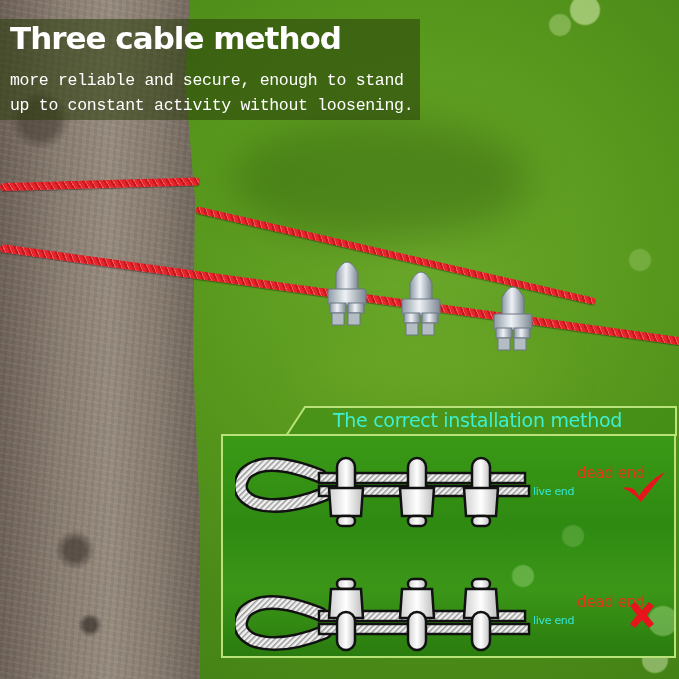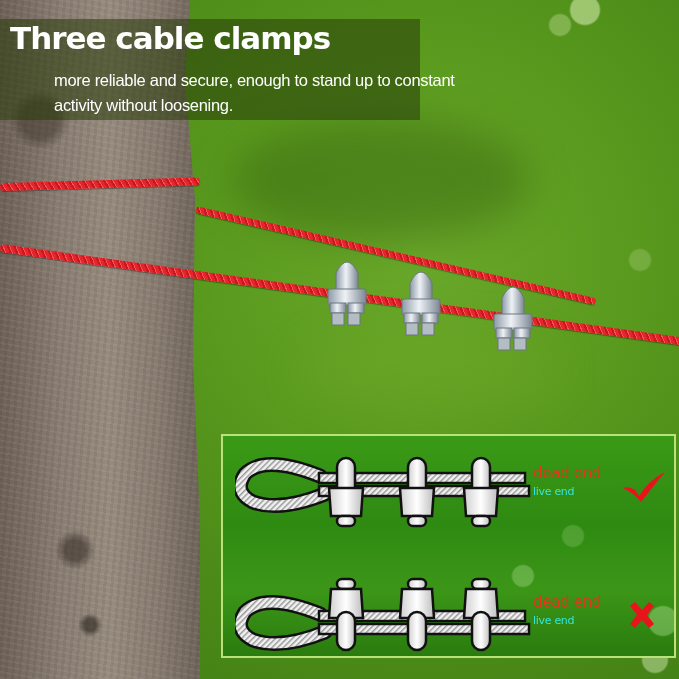--- a/index.html
+++ b/index.html
@@ -22,33 +22,33 @@
       repeating-linear-gradient(10deg, rgba(255,255,255,.05) 0 2px, transparent 2px 6px),
       linear-gradient(90deg,#6e6258 0%,#8a7e72 30%,#978b7e 55%,#877b6f 80%,#6f645a 100%);
     clip-path: polygon(0 0, 190px 0, 185px 80px, 195px 200px, 193px 360px, 200px 520px, 203px 679px, 0 679px);
   }
   .cable{position:absolute;height:8px;border-radius:4px;
     background:repeating-linear-gradient(60deg,#e8242a 0 3px,#c41a1f 3px 5px,#f0545a 5px 6px);
     box-shadow:0 1px 1px rgba(0,0,0,.35);transform-origin:0 50%;}
   .clamp{position:absolute;width:42px;height:90px;}
   .headline-box{position:absolute;left:0;top:19px;width:420px;height:101px;background:rgba(40,60,10,.55);}
   .headline{position:absolute;left:10px;top:20px;font-family:"DejaVu Sans",sans-serif;font-weight:bold;font-size:31px;color:#fff;letter-spacing:-1px;}
-  .subline{position:absolute;left:10px;top:68px;width:410px;font-family:Liberation Sans, sans-serif;font-size:16.5px;line-height:25px;color:#fff;letter-spacing:-.3px;margin-left:44px;}
+  .subline{position:absolute;left:10px;top:68px;width:410px;font-family:Liberation Mono, monospace;font-size:16.5px;line-height:25px;color:#fff;letter-spacing:-.3px;}
   .panel{position:absolute;left:221px;top:434px;width:455px;height:224px;border:2px solid #b9e27a;box-sizing:border-box;
     background:
       radial-gradient(circle at 300px 140px, rgba(200,240,170,.3) 0 10px, transparent 12px),
       radial-gradient(circle at 440px 185px, rgba(200,240,170,.35) 0 14px, transparent 16px),
       radial-gradient(circle at 350px 100px, rgba(200,240,170,.2) 0 10px, transparent 12px),
       linear-gradient(180deg,#3a9a16 0%,#2f8a12 40%,#3b9618 70%,#2a7c0e 100%);
   }
   .panel-tab{position:absolute;left:305px;top:406px;width:371px;height:30px;box-sizing:border-box;}
   .panel-tab svg{position:absolute;left:-20px;top:0;}
   .tab-title{position:absolute;left:28px;top:3px;font-family:"DejaVu Sans",sans-serif;font-size:19px;color:#3ef0d2;letter-spacing:-.3px;white-space:nowrap;}
   .diagram{position:absolute;left:12px;}
-  .lbl-dead{position:absolute;font-family:"DejaVu Sans",sans-serif;font-size:15px;color:#e0361c;letter-spacing:-.3px;}
+  .lbl-dead{position:absolute;font-family:"DejaVu Sans",sans-serif;font-size:15px;color:#e0361c;letter-spacing:-.3px;margin-left:44px;}
   .lbl-live{position:absolute;font-family:"DejaVu Sans",sans-serif;font-size:11px;color:#36e6d6;letter-spacing:-.3px;}
   .mark{position:absolute;}
 </style>
 </head>
 <body>
 
 <div class="scene">
   <div class="blur-dark" style="left:230px;top:120px;width:300px;height:120px;"></div>
   <div class="blur-dark" style="left:300px;top:330px;width:260px;height:80px;background:rgba(120,170,40,.25);"></div>
 
@@ -84,23 +84,29 @@
   <svg class="clamp" style="left:492px;top:280px;" viewBox="0 0 42 90">
     <path d="M10 40 L10 18 Q21 -4 32 18 L32 40 Z" fill="url(#zn)" stroke="#6b7682"></path>
     <rect x="2" y="34" width="38" height="16" rx="2" fill="url(#zn)" stroke="#6b7682"></rect>
     <rect x="4" y="48" width="16" height="10" fill="url(#zn)" stroke="#6b7682"></rect>
     <rect x="22" y="48" width="16" height="10" fill="url(#zn)" stroke="#6b7682"></rect>
     <rect x="6" y="58" width="12" height="12" fill="#b4bcc4" stroke="#6b7682"></rect>
     <rect x="22" y="58" width="12" height="12" fill="#b4bcc4" stroke="#6b7682"></rect>
   </svg>
 
   <div class="headline-box"></div>
-  <div class="headline">Three cable clamps</div>
+  <div class="headline">Three cable method</div>
   <div class="subline">more reliable and secure, enough to stand up to constant activity without loosening.</div>
 
+  <div class="panel-tab">
+    <svg width="392" height="31" viewBox="0 0 392 31">
+      <path d="M1 30 L20 1 L391 1 L391 30" fill="rgba(60,140,20,.55)" stroke="#b9e27a" stroke-width="2"></path>
+    </svg>
+    <div class="tab-title">The correct installation method</div>
+  </div>
 
   <div class="panel">
 
     <svg class="diagram" style="top:18px;" width="300" height="78" viewBox="0 0 300 78">
       <defs>
         <pattern id="hatch" width="4" height="4" patternUnits="userSpaceOnUse" patternTransform="rotate(45)">
           <rect width="4" height="4" fill="#f2f2f2"></rect>
             <rect width="1.5" height="4" fill="#9a9a9a"></rect>
         </pattern>
         <linearGradient id="metal" x1="0" x2="1">

